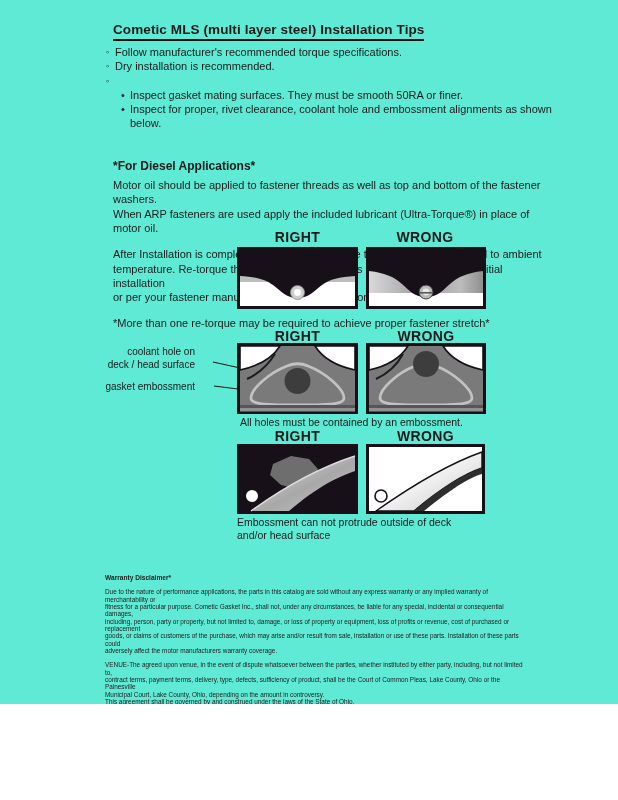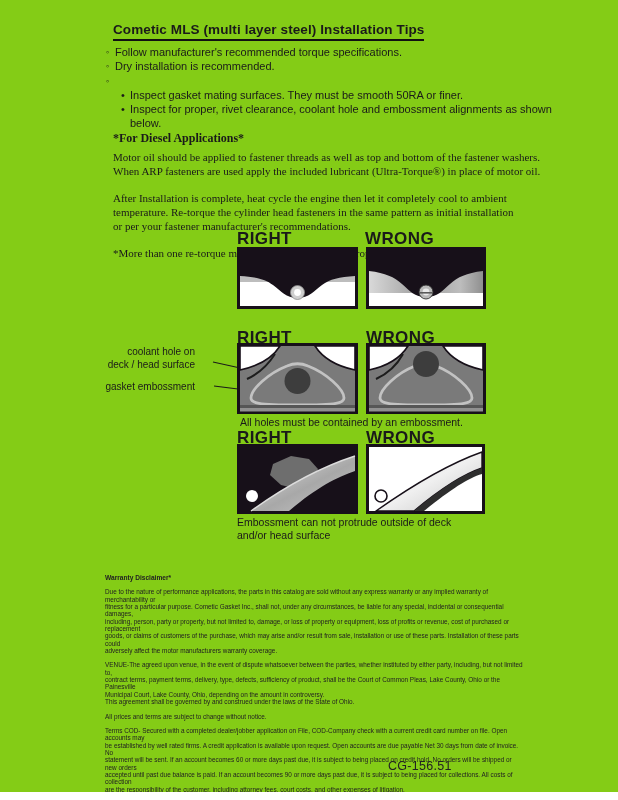--- a/index.html
+++ b/index.html
@@ -1,34 +1,34 @@
 <!DOCTYPE html>
 <html><head>
 <meta charset="utf-8">
 <style>
   html,body{margin:0;padding:0;background:#ffffff;}
   .page{
-    position:relative;width:618px;height:792px;background:#84cc16;overflow:hidden;
+    position:relative;width:618px;height:704px;background:#5eead4;overflow:hidden;
     font-family:"Liberation Sans", sans-serif;color:#1a1a1a;
   }
   
   .title{
     position:absolute;left:113px;top:22px;font-size:13.5px;font-weight:bold;
     border-bottom:2px solid #111;padding-bottom:2px;letter-spacing:.1px;white-space:nowrap;
   }
   .content{position:absolute;left:106px;top:45px;width:448px;font-size:11px;line-height:14.3px;}
   .brow{display:flex;}
   .brow .marker{width:9px;flex:0 0 9px;font-size:9px;line-height:14.3px;}
   .brow.sub{margin-left:15px;}
   .brow.sub .marker{font-size:11px;width:9px;}
-  .diesel{margin-left:7px;margin-top:0;font-family:Liberation Serif, serif;}
+  .diesel{margin-left:7px;margin-top:28px;}
   .diesel-h{font-weight:bold;font-size:12px;margin-bottom:5px;}
   .para{white-space:pre-line;margin-bottom:12px;}
   
-  .dlabel{position:absolute;width:121px;font-size:17px;font-weight:600;letter-spacing:.4px;}
+  .dlabel{position:absolute;width:121px;text-align:center;font-size:14px;font-weight:600;letter-spacing:.4px;}
   .panel{position:absolute;}
   .caption{position:absolute;font-size:10.5px;font-weight:500;line-height:12.5px;white-space:pre-line;}
   .calloutText{position:absolute;left:79px;width:116px;text-align:right;font-size:10px;line-height:12.5px;white-space:pre-line;}
   
   .warranty{position:absolute;left:105px;top:574px;width:420px;font-size:6.4px;line-height:7.35px;color:#222;}
   .warranty .wh{font-weight:bold;margin-bottom:7px;font-size:6.6px;}
   .warranty p{margin:0 0 7px 0;white-space:pre-line;}
   .footer-code{position:absolute;left:388px;top:759px;font-size:12.5px;letter-spacing:.3px;color:#222;}
 </style>
 </head>

